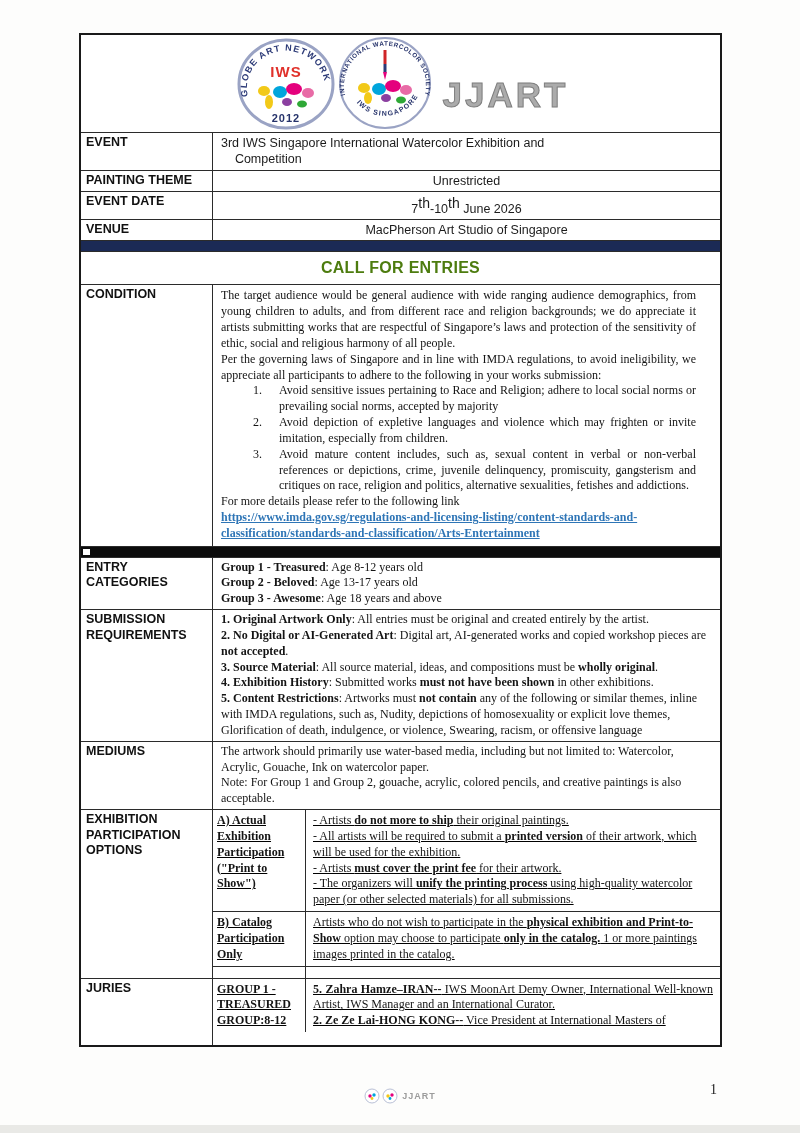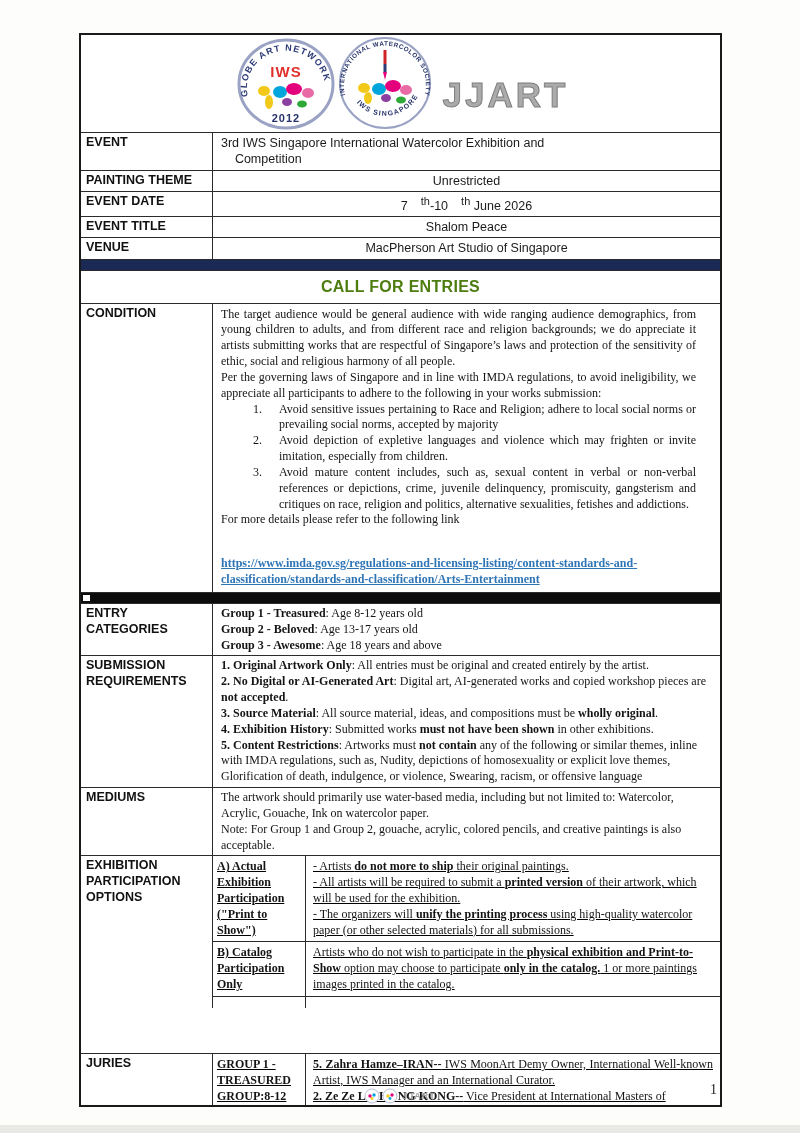--- a/index.html
+++ b/index.html
@@ -15,34 +15,34 @@
   .justify { text-align: justify; }
   .hdr-row { display: flex; align-items: center; justify-content: center; height: 97px; }
   .jjart { font-size: 35px; font-weight: 800; letter-spacing: 3px; color: #ababab; -webkit-text-stroke: 1px #7e7e7e; margin-left: 8px; margin-top: 22px; }
   .bar { height: 11px; position: relative; border-top: 1px solid #2b2b2b; }
   .bar .notch { position: absolute; left: 2px; top: 2px; width: 7px; height: 6px; background: #ffffff; }
   .cfe-row { border-top: 1px solid #2b2b2b; height: 33px; display: flex; align-items: center; justify-content: center; font-size: 16px; font-weight: bold; letter-spacing: 0.3px; color: #4d7c0f; }
   .cond-body { padding: 3px 24px 4px 8px; }
   .cond-item { display: flex; margin: 0 0 0 32px; }
   .cond-num { flex: 0 0 26px; }
   .cond-text { flex: 1; text-align: justify; }
-  .link-line { font-weight: bold; text-decoration: underline; overflow-wrap: anywhere; cursor: pointer; margin-top: 28px; }
+  .link-line { font-weight: bold; text-decoration: underline; overflow-wrap: anywhere; cursor: pointer; }
   .pre { white-space: pre-line; }
   .subtable { flex: 1; display: flex; flex-direction: column; text-decoration: underline; }
   .subrow { display: flex; border-top: 1px solid #2b2b2b; }
   .subrow.first { border-top: none; }
   .sublabel { width: 93px; flex: 0 0 93px; border-right: 1px solid #2b2b2b; padding: 3px 4px; font-weight: bold; }
   .subcontent { flex: 1; padding: 3px 7px; }
   .gap-row { height: 12px; }
-  .juries-row { height: 52px; overflow: hidden; margin-top: 45px; }
+  .juries-row { height: 67px; overflow: hidden; }
   .footer { position: absolute; top: 1088px; left: 0; width: 800px; display: flex; align-items: center; justify-content: center; gap: 4px; }
   .footer-brand { font-size: 9px; font-weight: bold; letter-spacing: 1px; color: #9c9c9c; }
   .page-num { position: absolute; top: 1082px; left: 710px; font-family: "Liberation Serif", serif; font-size: 14px; color: #222; }
   .bottom-strip { position: absolute; bottom: 0; left: 0; width: 800px; height: 8px; background: #e9e9e6; }
-  sup { font-size: 11px; margin-left: 13px; }
+  sup { font-size: 14px; }
 </style>
 </head>
 <body>
 
 <div class="page">
   <div class="doc-table">
 
     <div class="row first hdr-row">
       <svg width="202" height="96" viewBox="0 0 202 96">
 
@@ -85,24 +85,20 @@
     </div>
     <div class="row">
       <div class="label-cell">PAINTING THEME</div>
       <div class="value-cell center">Unrestricted</div>
     </div>
     <div class="row">
       <div class="label-cell">EVENT DATE</div>
       <div class="value-cell center"><span>7</span><sup>th</sup><span>-10</span><sup>th</sup><span> June 2026</span></div>
     </div>
     <div class="row">
-      <div class="label-cell">EVENT TITLE</div>
-      <div class="value-cell center">Shalom Peace</div>
-    </div>
-    <div class="row">
       <div class="label-cell">VENUE</div>
       <div class="value-cell center">MacPherson Art Studio of Singapore</div>
     </div>
 
     <div class="bar" style="background: rgb(27, 42, 85);"></div>
 
     <div class="cfe-row">CALL FOR ENTRIES</div>
 
     <div class="row">
       <div class="label-cell">CONDITION</div>
@@ -159,20 +155,21 @@
     </div>
 
     <div class="row">
       <div class="label-cell">EXHIBITION PARTICIPATION OPTIONS</div>
       <div class="subtable">
         <div class="subrow first serif">
           <div class="sublabel">A) Actual Exhibition Participation ("Print to Show")</div>
           <div class="subcontent">
             <div><span>- Artists </span><span style="font-weight: bold;">do not more to ship</span><span> their original paintings.</span></div>
             <div><span>- All artists will be required to submit a </span><span style="font-weight: bold;">printed version</span><span> of their artwork, which will be used for the exhibition.</span></div>
+            <div><span>- Artists </span><span style="font-weight: bold;">must cover the print fee</span><span> for their artwork.</span></div>
             <div><span>- The organizers will </span><span style="font-weight: bold;">unify the printing process</span><span> using high-quality watercolor paper (or other selected materials) for all submissions.</span></div>
           </div>
         </div>
         <div class="subrow serif">
           <div class="sublabel">B) Catalog Participation Only</div>
           <div class="subcontent"><span>Artists who do not wish to participate in the </span><span style="font-weight: bold;">physical exhibition and Print-to-Show</span><span> option may choose to participate </span><span style="font-weight: bold;">only in the catalog.</span><span> 1 or more paintings images printed in the catalog.</span></div>
         </div>
         <div class="subrow gap-row">
           <div class="sublabel"></div>
           <div class="subcontent"></div>

